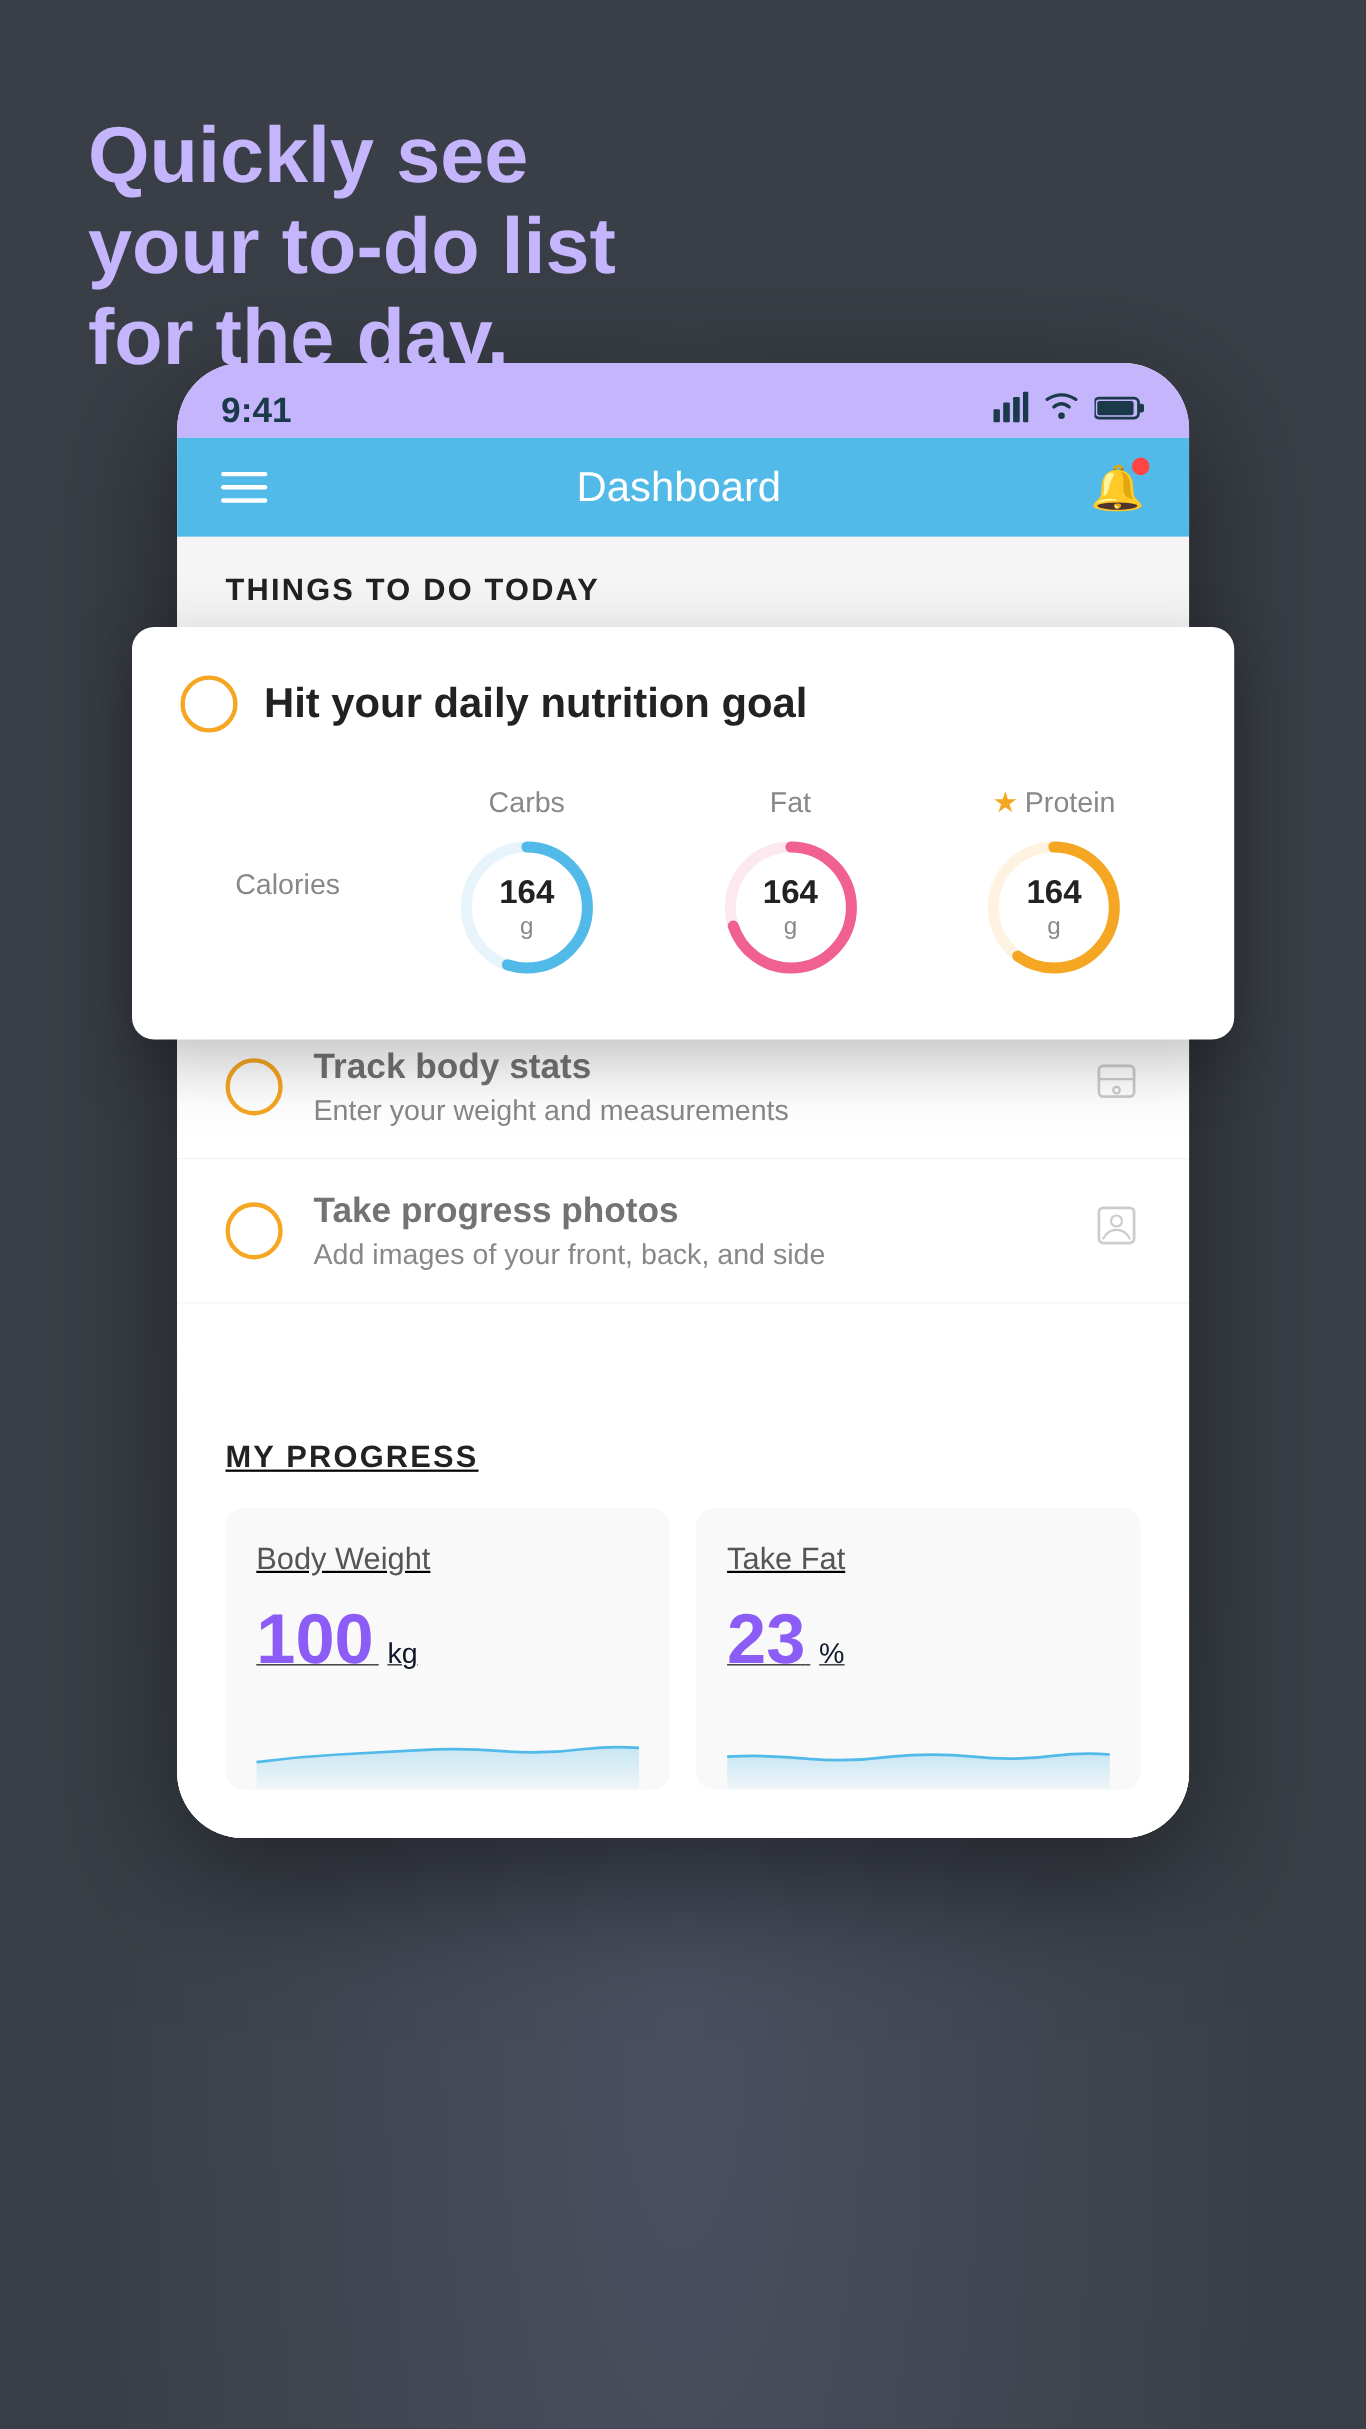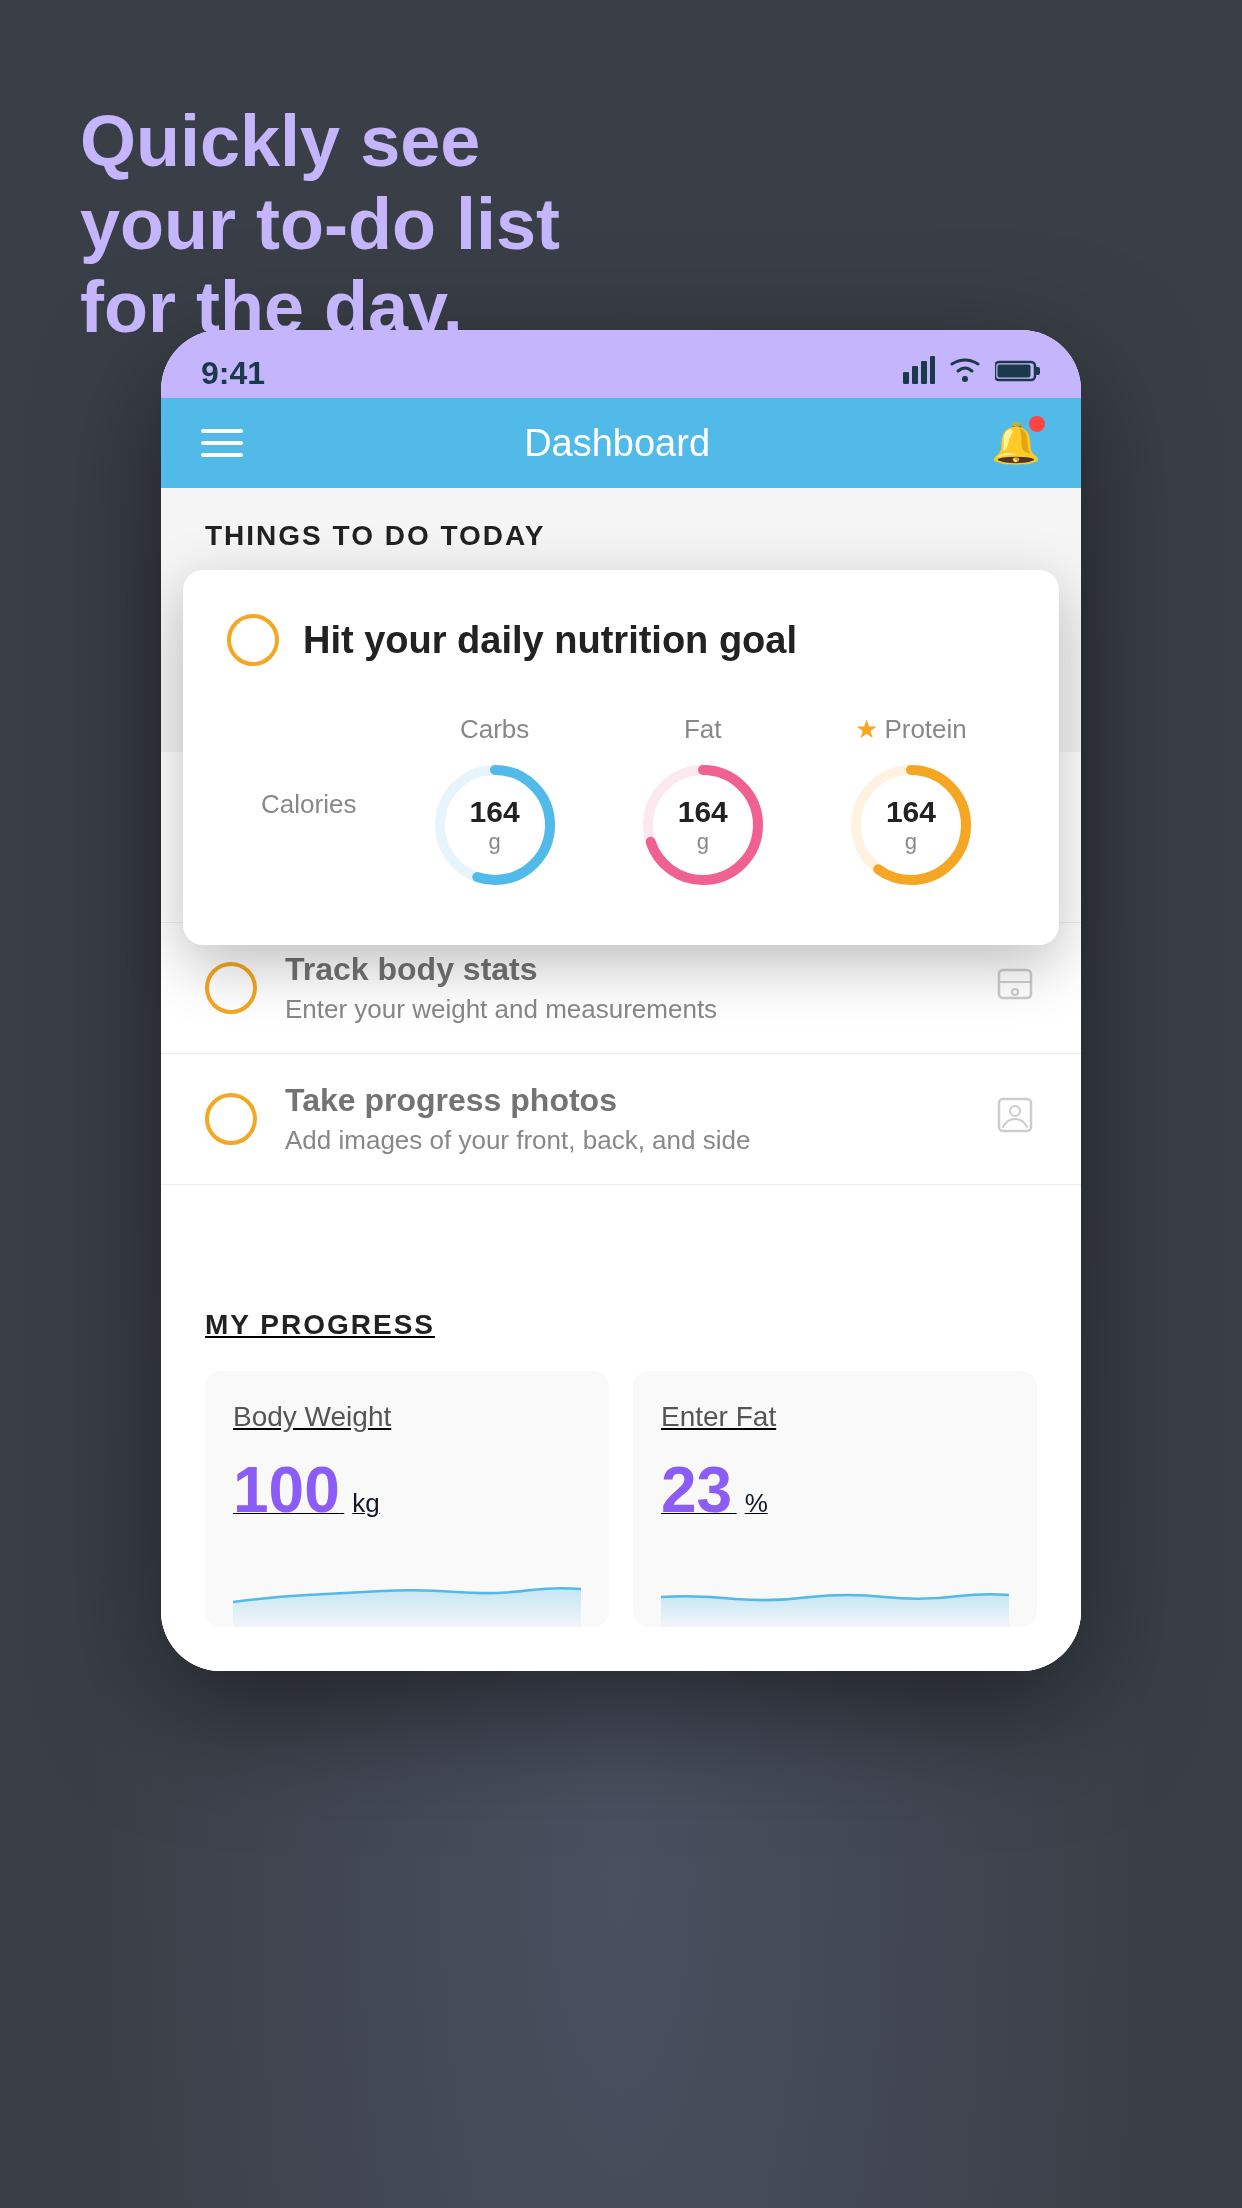--- a/index.html
+++ b/index.html
@@ -121,21 +121,21 @@
       letter-spacing: 2px;
       margin-bottom: 0;
     }
 
     
     .floating-card {
       position: absolute;
       top: 570px;
       left: 50%;
       transform: translateX(-50%);
-      width: 876px;
+      width: 1002px;
       background: #ffffff;
       border-radius: 20px;
       padding: 44px 44px 50px 44px;
       box-shadow: 0 20px 60px rgba(0,0,0,0.25);
       z-index: 20;
     }
 
     .card-header {
       display: flex;
       align-items: center;
@@ -470,21 +470,21 @@
                     <stop offset="100%" stop-color="#52bae8" stop-opacity="0.05"></stop>
                   </linearGradient>
                 </defs>
                 <path d="M0 55 Q30 50 60 48 Q90 46 120 44 Q150 42 180 45 Q210 48 240 43 Q260 40 280 42" stroke="#52bae8" stroke-width="2.5" fill="none"></path>
                 <path d="M0 55 Q30 50 60 48 Q90 46 120 44 Q150 42 180 45 Q210 48 240 43 Q260 40 280 42 L280 80 L0 80Z" fill="url(#grad1)"></path>
               </svg>
             </div>
           </div>
 
           <div class="progress-card">
-            <div class="progress-card-title">Enter Fat</div>
+            <div class="progress-card-title">Take Fat</div>
             <div>
               <span class="progress-value">23</span>
               <span class="progress-unit">%</span>
             </div>
             <div class="chart-area">
               <svg viewBox="0 0 280 80" preserveAspectRatio="none">
                 <defs>
                   <linearGradient id="grad2" x1="0" y1="0" x2="0" y2="1">
                     <stop offset="0%" stop-color="#52bae8" stop-opacity="0.3"></stop>
                     <stop offset="100%" stop-color="#52bae8" stop-opacity="0.05"></stop>

